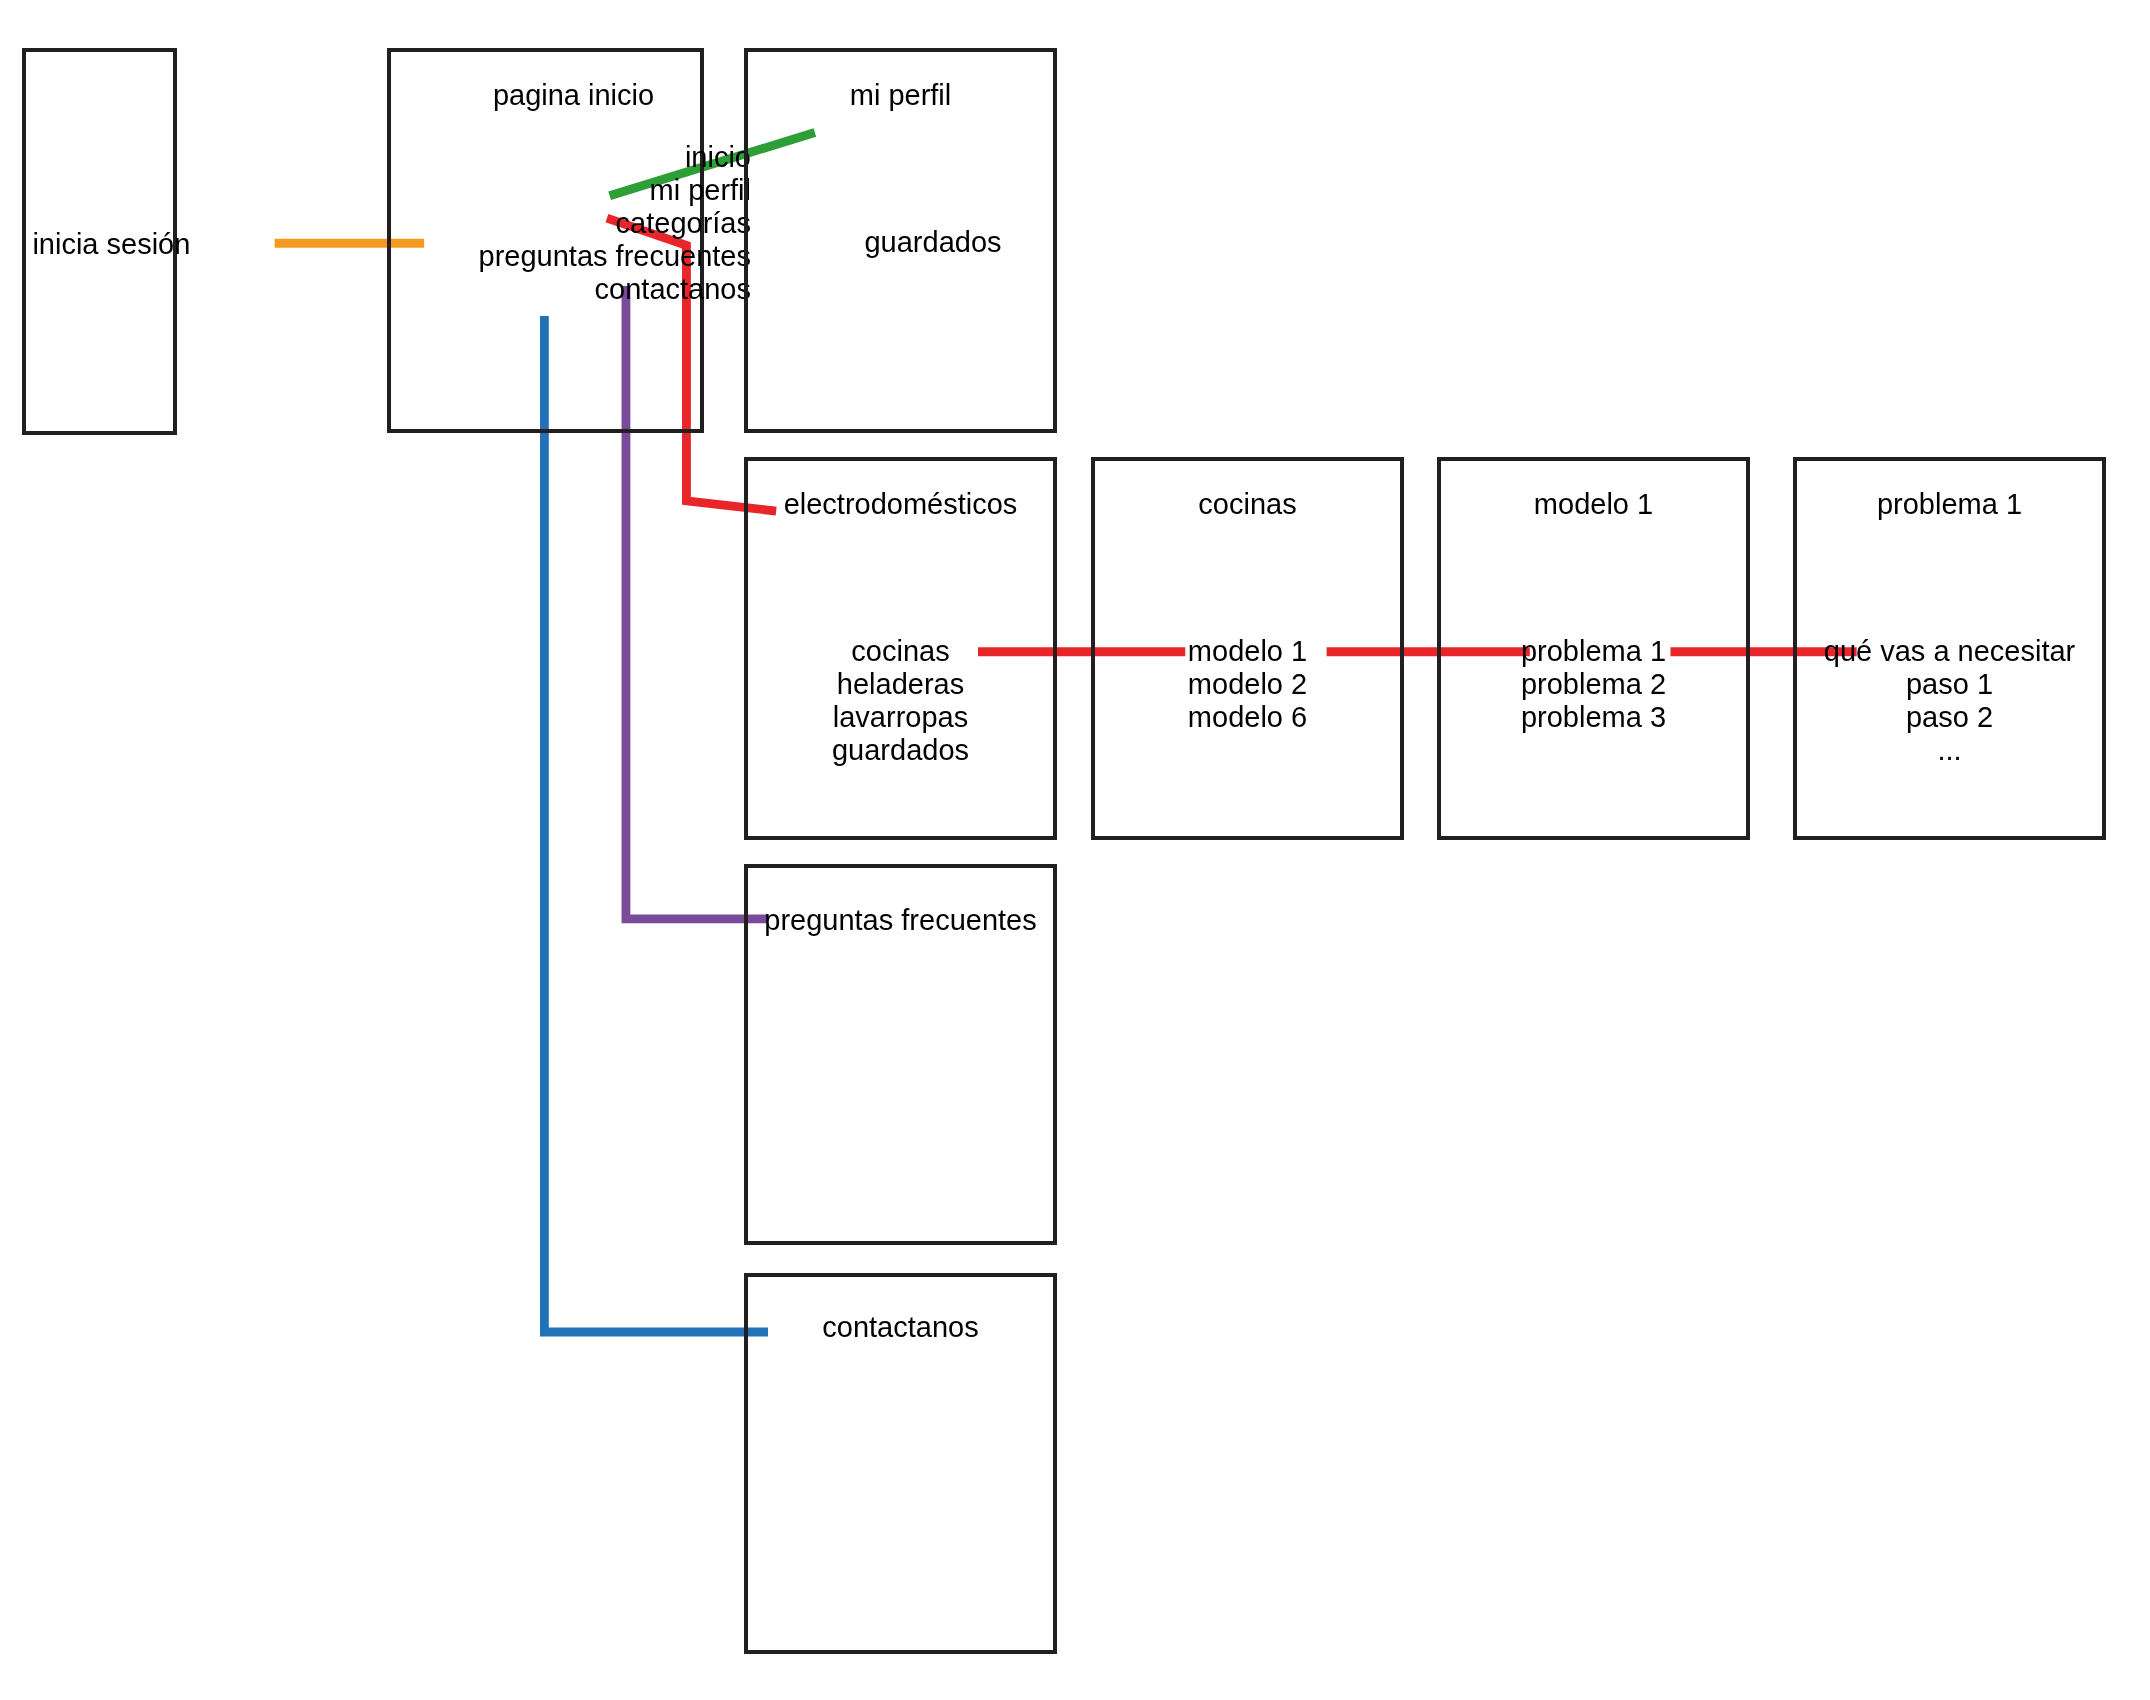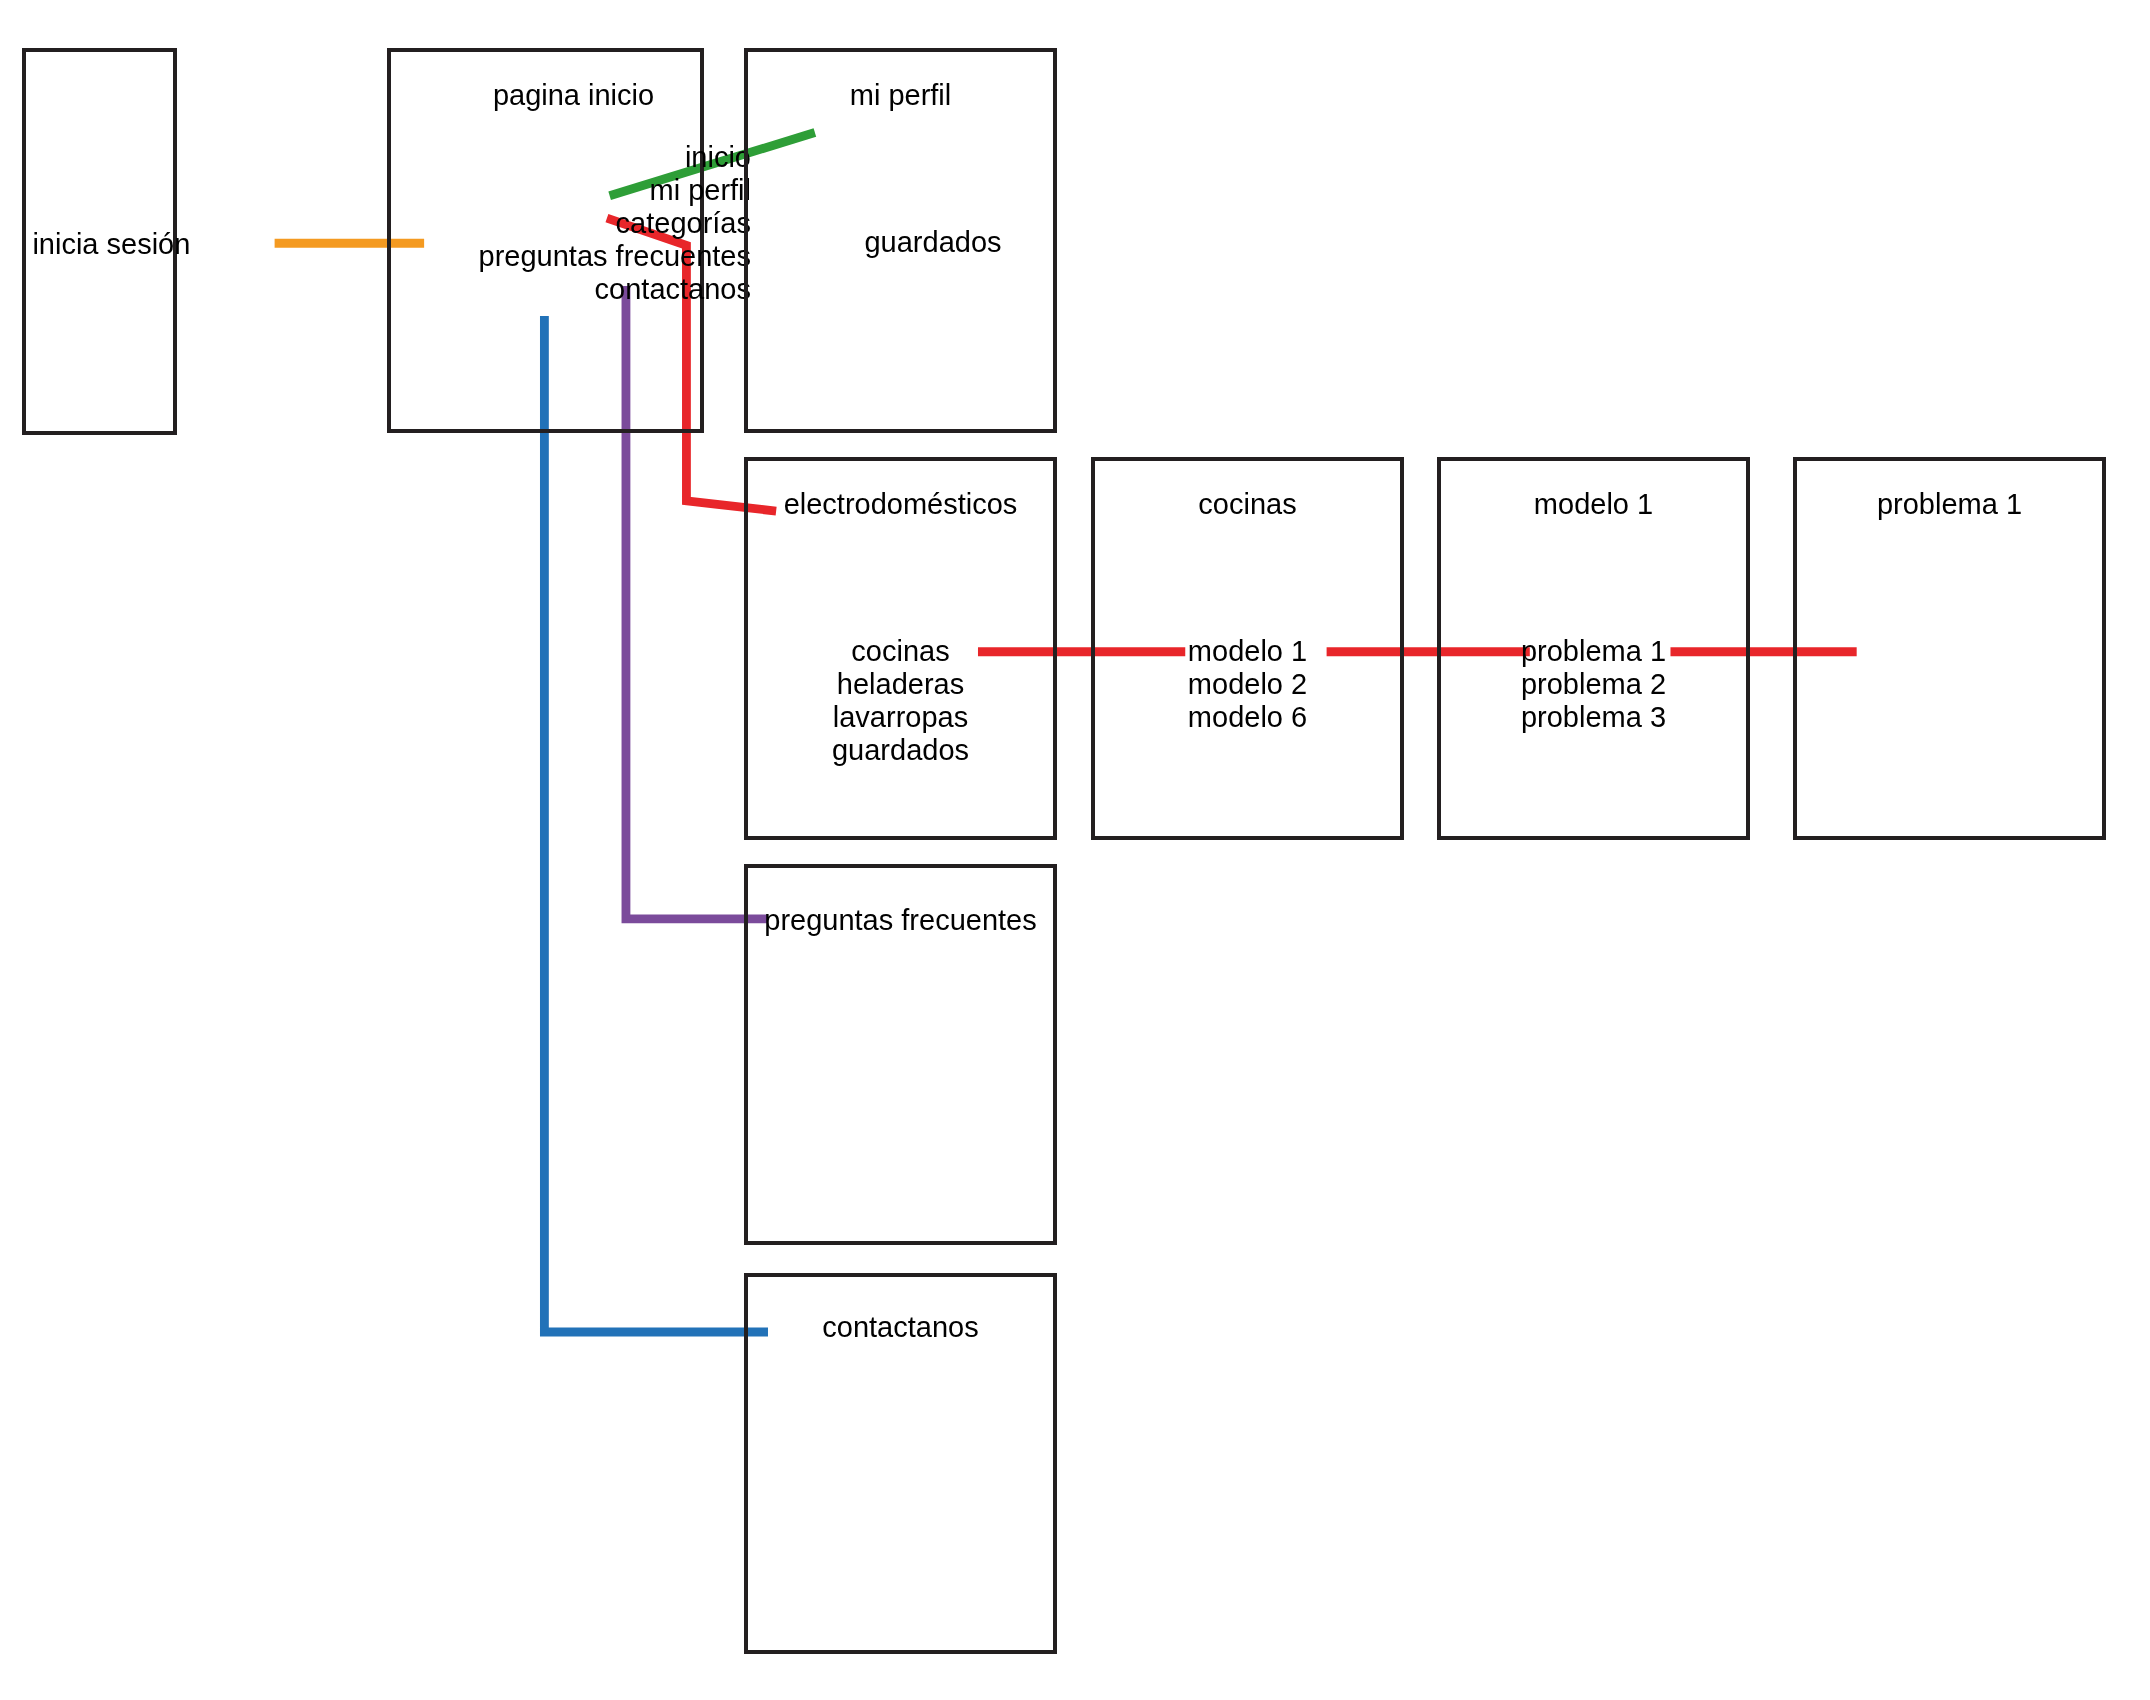--- a/index.html
+++ b/index.html
@@ -127,20 +127,26 @@
   <div class="node" style="left:1437px; top:457px; width:313px; height:383px;"></div>
   <div class="node-title" style="left:1437px; top:488px; width:313px;">modelo 1</div>
   <div class="node-list" style="left:1437px; top:635px; width:313px;">
     <div class="li">problema 1</div>
     <div class="li">problema 2</div>
     <div class="li">problema 3</div>
   </div>
 
   <div class="node" style="left:1793px; top:457px; width:313px; height:383px;"></div>
   <div class="node-title" style="left:1793px; top:488px; width:313px;">problema 1</div>
+  <div class="node-list" style="left:1793px; top:635px; width:313px;">
+    <div class="li">qué vas a necesitar</div>
+    <div class="li">paso 1</div>
+    <div class="li">paso 2</div>
+    <div class="li">...</div>
+  </div>
 
   <div class="node" style="left:744px; top:864px; width:313px; height:381px;"></div>
   <div class="node-title" style="left:744px; top:904px; width:313px;">preguntas frecuentes</div>
 
   <div class="node" style="left:744px; top:1273px; width:313px; height:381px;"></div>
   <div class="node-title" style="left:744px; top:1311px; width:313px;">contactanos</div>
 
 </div>
 
 

